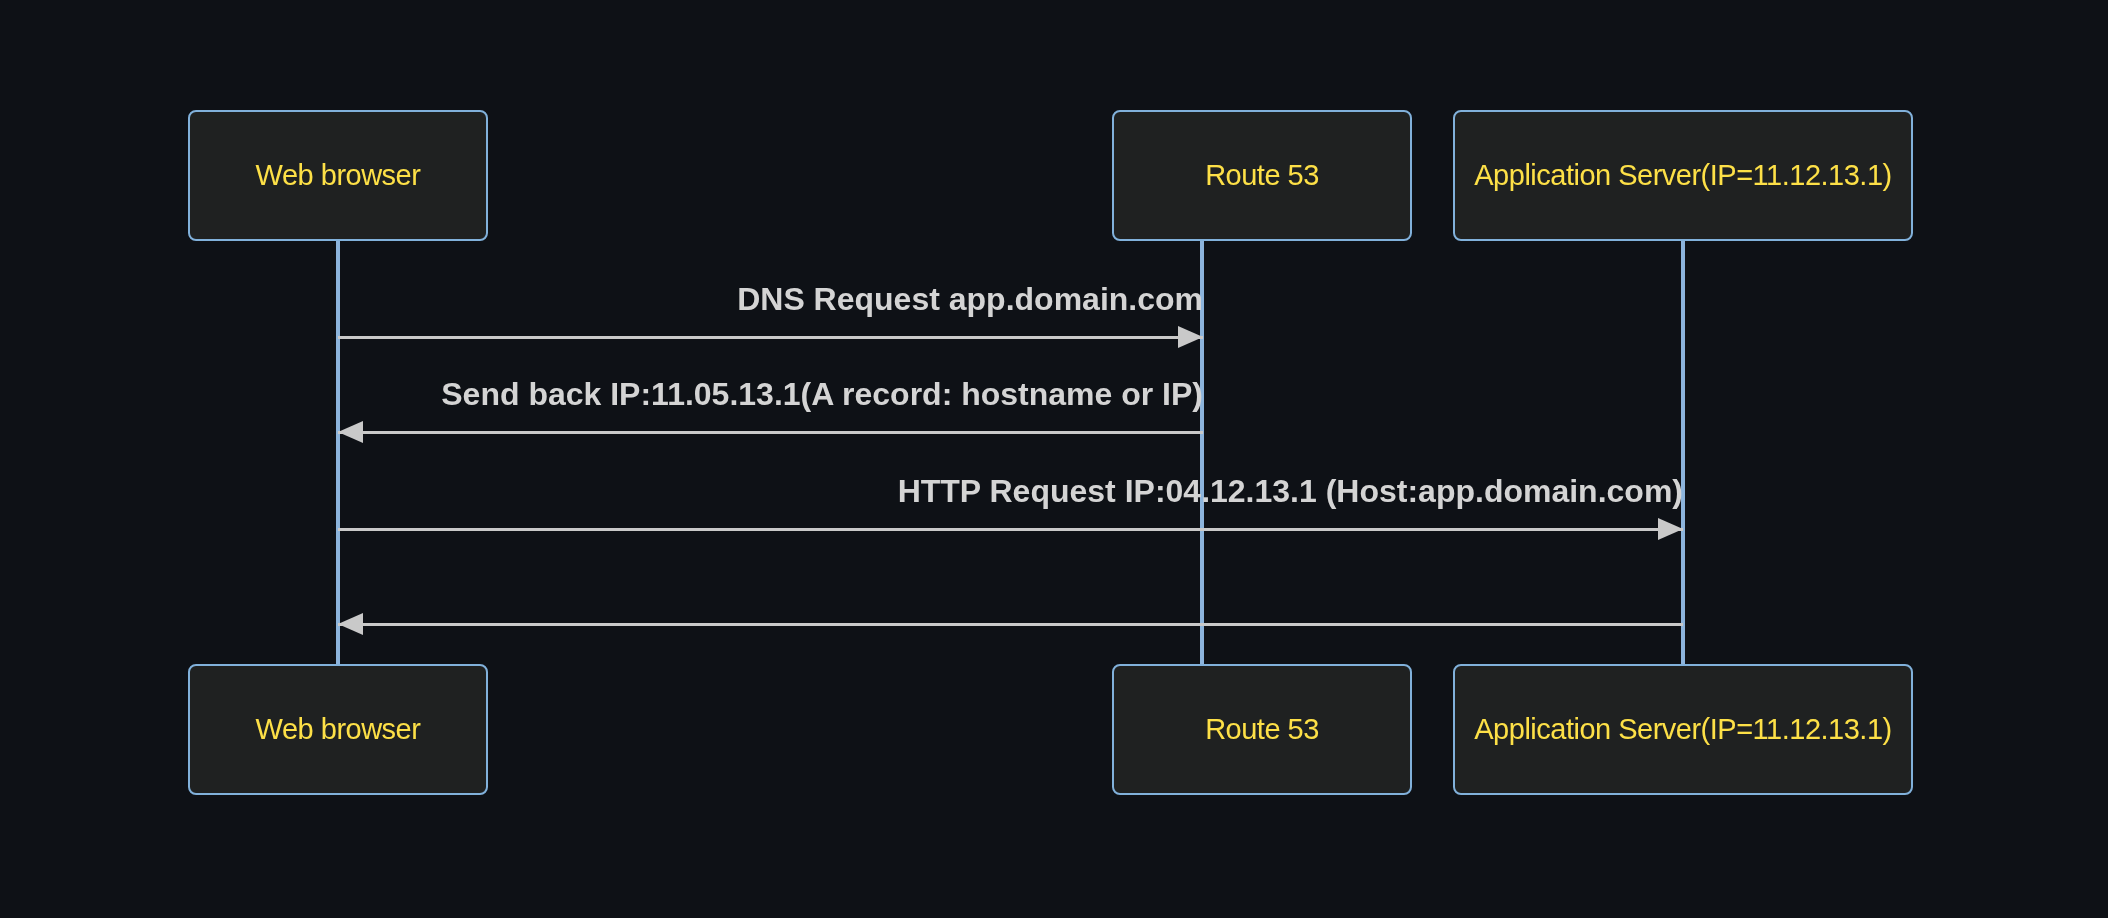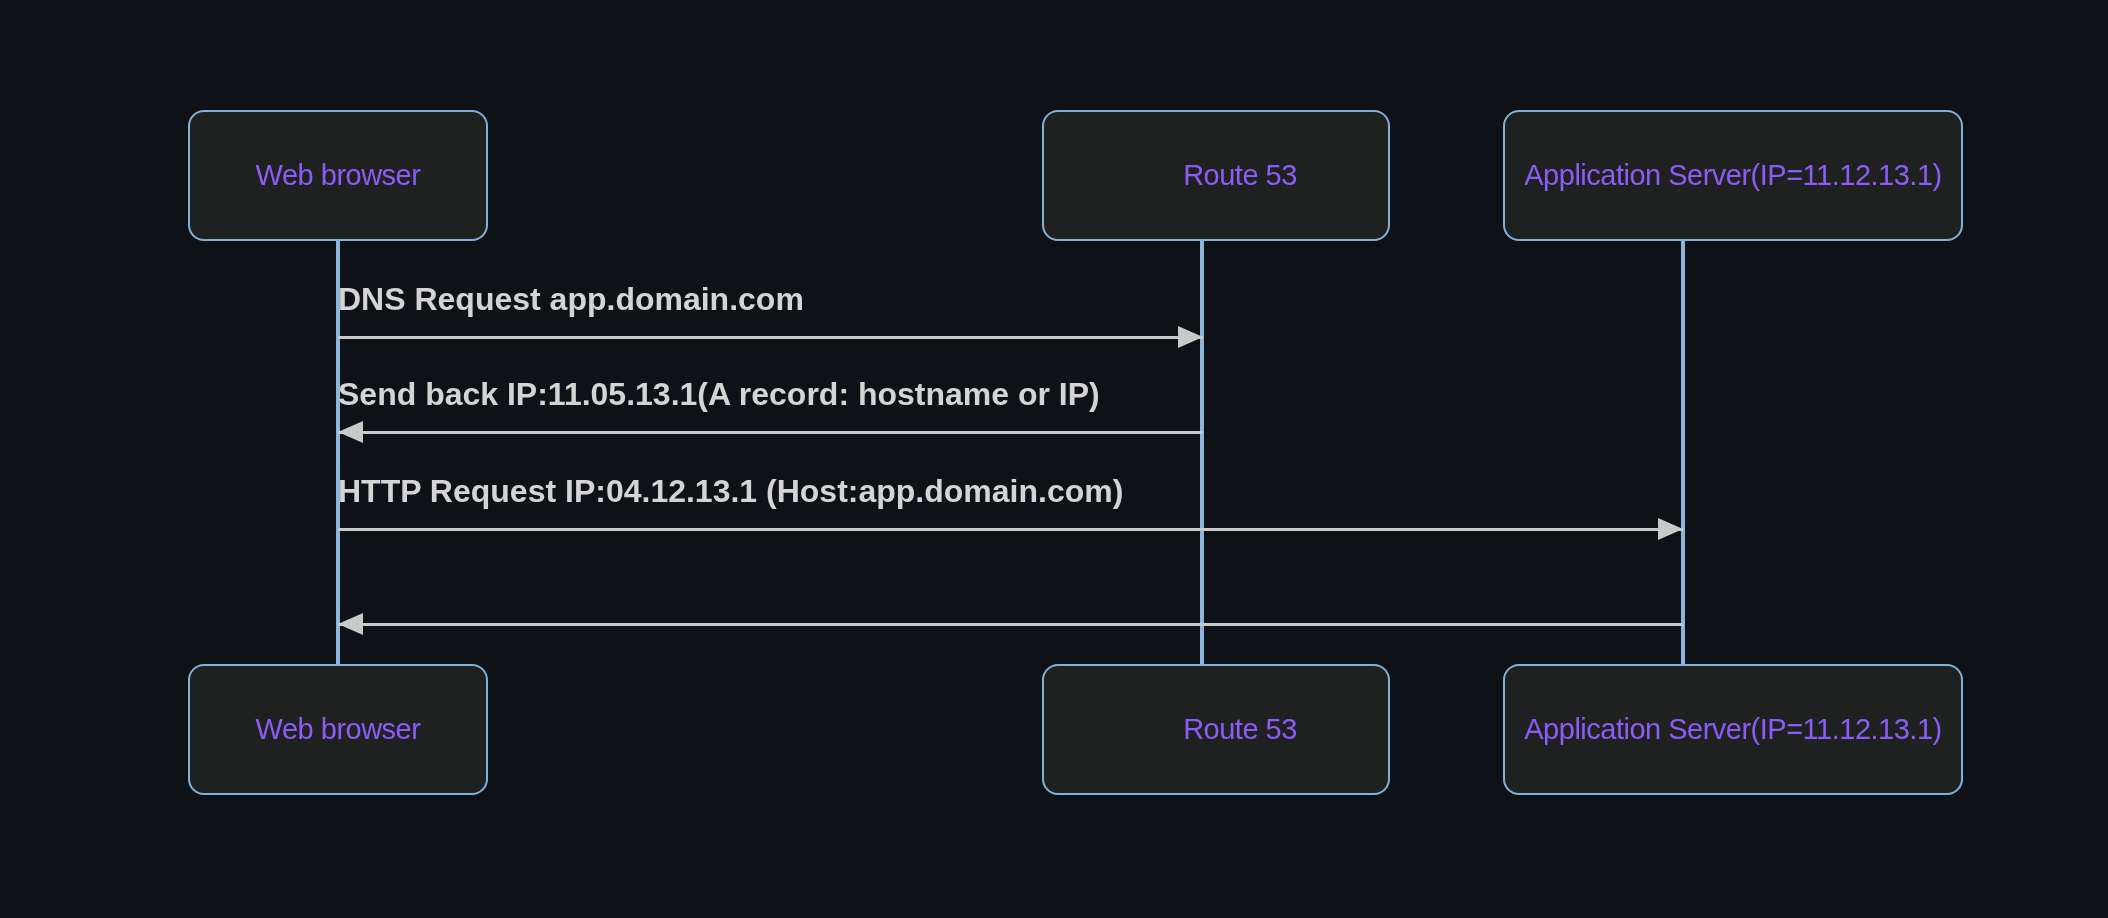--- a/index.html
+++ b/index.html
@@ -14,35 +14,35 @@
     background: #0e1116;
     overflow: hidden;
     font-family: "Liberation Sans", sans-serif;
   }
   
   .actor {
     position: absolute;
     height: 127px;
     background: #1f2121;
     border: 2px solid #81b1db;
-    border-radius: 16px;
+    border-radius: 8px;
     display: flex;
     align-items: center;
     justify-content: center;
-    color: #8b5cf6;
+    color: #fde047;
     font-size: 29px;
     letter-spacing: -0.5px;
     z-index: 3;
   }
   .actor span { white-space: nowrap; }
   .row-top    { top: 110px; }
   .row-bottom { top: 664px; }
   .pos-wb  { left: 188px;  width: 296px; }
-  .pos-r53 { left: 1042px; width: 296px; padding-left: 48px; }
-  .pos-as  { left: 1503px; width: 456px; }
+  .pos-r53 { left: 1112px; width: 296px; }
+  .pos-as  { left: 1453px; width: 456px; }
 
   
   .lifeline {
     position: absolute;
     top: 240px;
     height: 424px;
     width: 4px;
     background: #8cb4dc;
     z-index: 1;
   }
@@ -52,21 +52,21 @@
 
   
   .msg-line {
     position: absolute;
     height: 3px;
     background: #c9c9c9;
     z-index: 2;
   }
   .msg-label {
     position: absolute;
-    text-align: left;
+    text-align: right;
     color: #d4d4d4;
     font-size: 32px;
     font-weight: 700;
     white-space: nowrap;
     z-index: 2;
   }
   .arrowhead {
     position: absolute;
     width: 0;
     height: 0;

